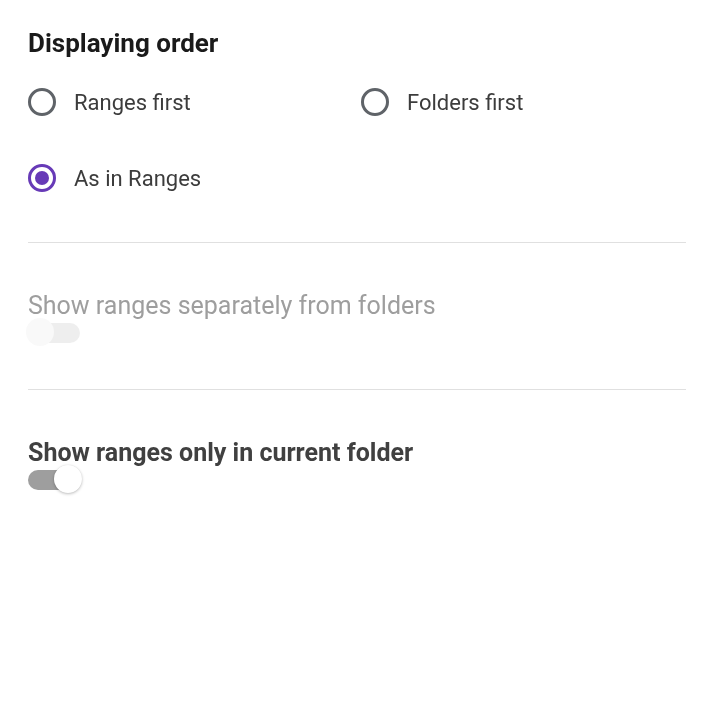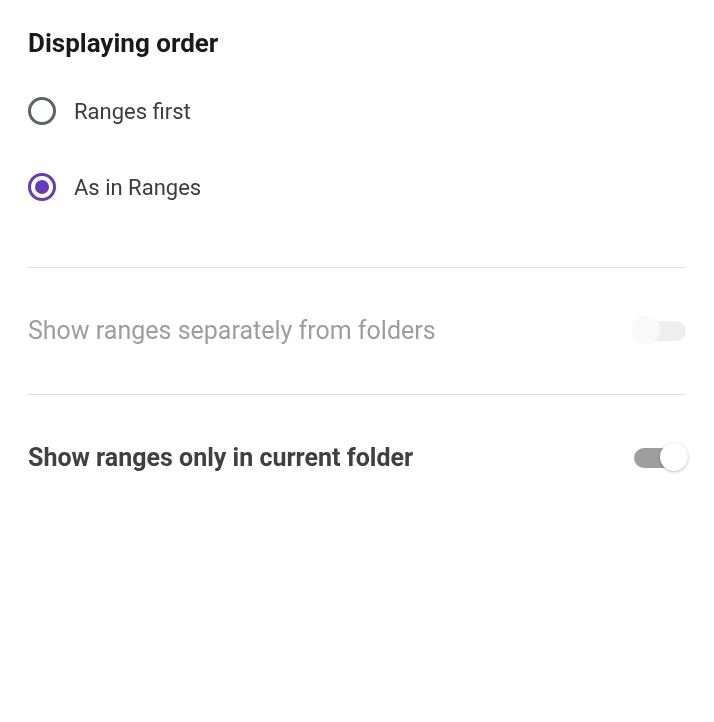--- a/index.html
+++ b/index.html
@@ -12,28 +12,28 @@
       background: #ffffff;
       width: 714px;
       height: 722px;
       padding: 28px 28px 0 28px;
       color: #202020;
     }
     .section-title {
       font-size: 26px;
       font-weight: 700;
       color: #1a1a1a;
-      margin-bottom: 39px;
+      margin-bottom: 30px;
     }
     .radio-grid {
       display: grid;
-      grid-template-columns: 1fr;
+      grid-template-columns: 1fr 1fr;
       row-gap: 48px;
       column-gap: 8px;
-      margin-bottom: 66px;
+      margin-bottom: 50px;
     }
     .radio-item {
       display: flex;
       align-items: center;
       cursor: pointer;
     }
     .radio-circle {
       width: 28px;
       height: 28px;
       border-radius: 50%;
@@ -58,23 +58,24 @@
       color: #3c3c3c;
       font-weight: 400;
     }
     .divider {
       border: none;
       border-top: 1px solid #e0e0e0;
       margin: 0;
     }
     .toggle-row {
       display: flex;
-      align-items: center;
+      align-items: flex-start;
       justify-content: space-between;
       padding: 46px 0;
+      flex-direction: column;
     }
     .toggle-label {
       font-size: 25px;
       font-weight: 700;
       color: #404040;
       line-height: 1.35;
       max-width: 500px;
     }
     .toggle-label.disabled {
       color: #9e9e9e;
@@ -130,20 +131,24 @@
 <body>
 
 <h2 class="section-title">Displaying order</h2>
 
 <div class="radio-grid">
   <label class="radio-item">
     <span class="radio-circle"></span>
     <span class="radio-label">Ranges first</span>
   </label>
   <label class="radio-item">
+    <span class="radio-circle"></span>
+    <span class="radio-label">Folders first</span>
+  </label>
+  <label class="radio-item">
     <span class="radio-circle selected">
       <span class="radio-inner"></span>
     </span>
     <span class="radio-label">As in Ranges</span>
   </label>
 </div>
 
 <hr class="divider">
 
 <div class="toggle-row">

